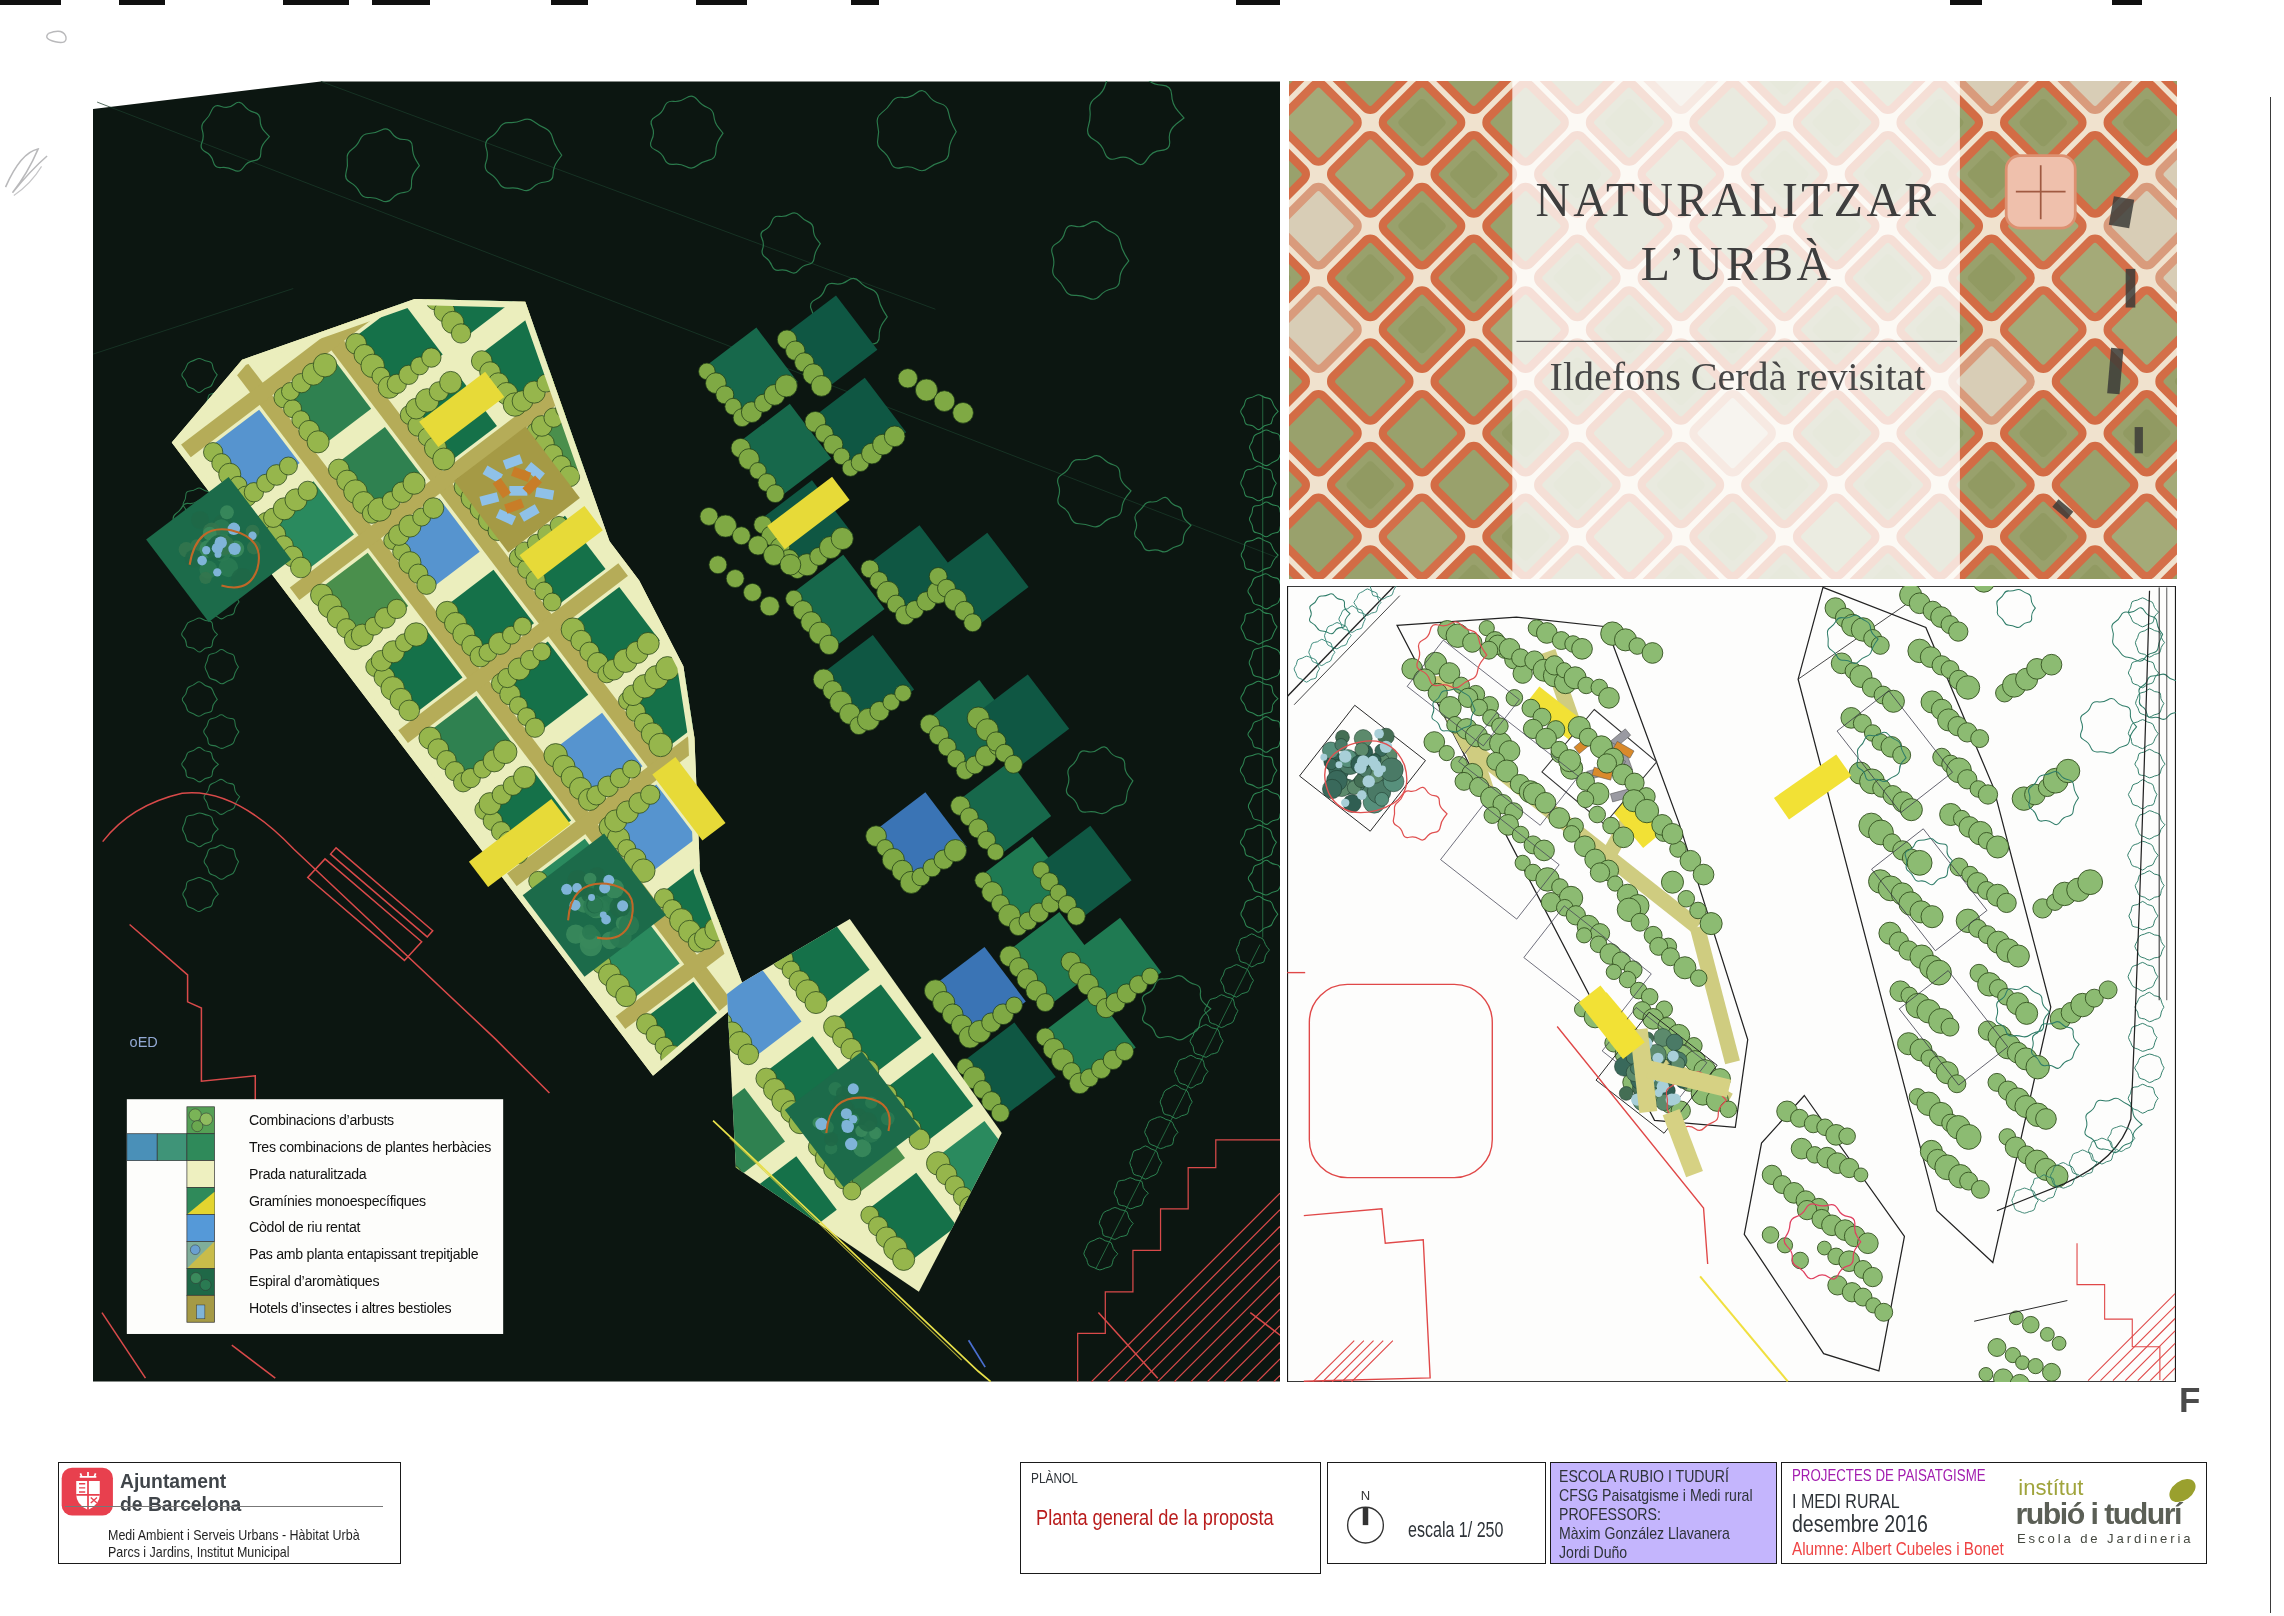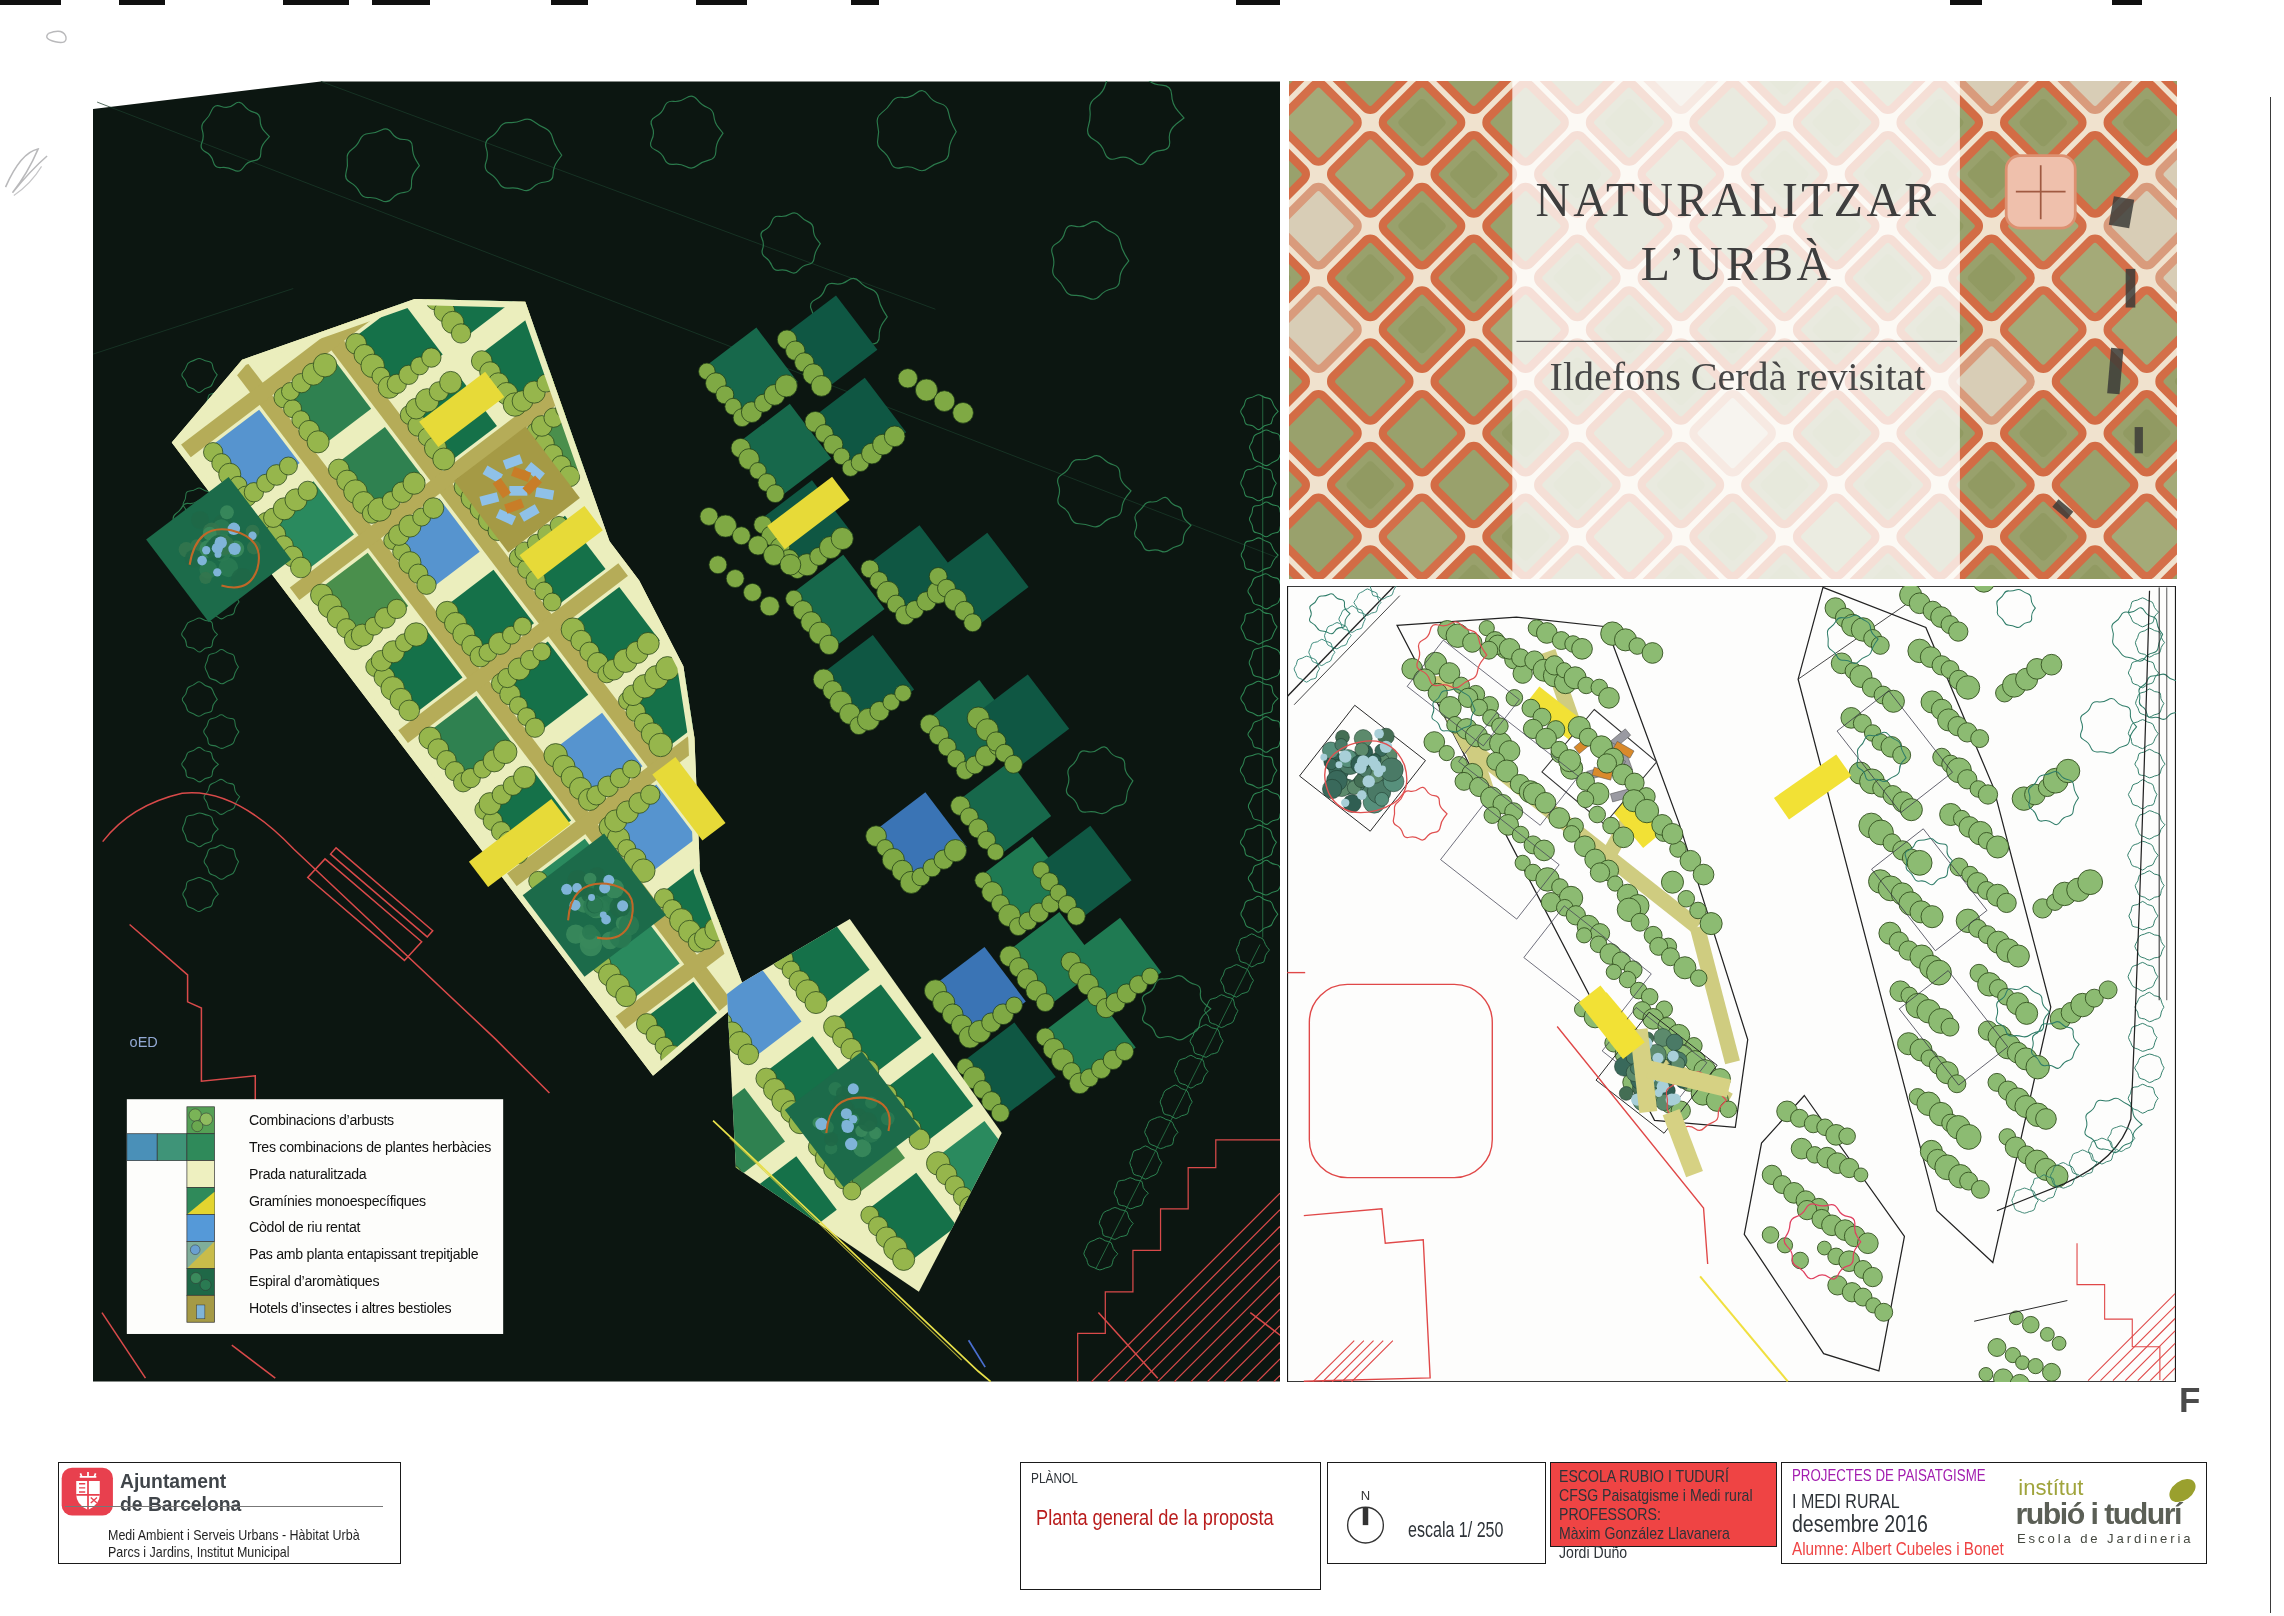--- a/index.html
+++ b/index.html
@@ -2369,35 +2369,35 @@
 <path d="M 26,24 L 35,24 M 26,30 L 35,30 M 26,36 L 35,36" stroke="#e8404e" stroke-width="2"></path>
 <path d="M 43,44 L 52,52 M 52,44 L 43,52" stroke="#e8404e" stroke-width="2"></path>
 </svg>
 <div class="abs" style="left:61px;top:5.5px;font-weight:bold;font-size:21px;line-height:23px;color:#40454a;"><span class="cnd" style="transform:scaleX(0.92);">Ajuntament</span><br><span class="cnd" style="transform:scaleX(0.92);">de Barcelona</span></div>
 <div class="abs" style="left:5.5px;top:43px;width:318px;height:1px;background:#777;"></div>
 <div class="abs" style="left:49px;top:64px;font-weight:normal;font-size:14.5px;color:#1f1f1f;"><span class="cnd" style="transform:scaleX(0.86);">Medi Ambient i Serveis Urbans - Hàbitat Urbà</span></div>
 <div class="abs" style="left:49px;top:81px;font-size:14.5px;color:#1f1f1f;"><span class="cnd" style="transform:scaleX(0.86);">Parcs i Jardins, Institut Municipal</span></div>
 </div>
 
 
-<div class="abs" style="left:1020px;top:0;width:301px;height:128px;background:#fff;border:1.7px solid #1a1a1a;box-sizing:border-box;">
+<div class="abs" style="left:1020px;top:0;width:301px;height:112px;background:#fff;border:1.7px solid #1a1a1a;box-sizing:border-box;">
 <div class="abs" style="left:9.7px;top:7px;font-size:14px;color:#2e3338;"><span class="cnd" style="transform:scaleX(0.85);">PLÀNOL</span></div>
 <div class="abs" style="left:15px;top:43px;font-size:21.4px;color:#b91c1c;"><span class="cnd" style="transform:scaleX(0.85);">Planta general de la proposta</span></div>
 </div>
 
 <div class="abs" style="left:1327px;top:0;width:219px;height:102px;background:#fff;border:1.7px solid #1a1a1a;box-sizing:border-box;">
 <svg class="abs" style="left:9.7px;top:26px;" width="55" height="64" viewBox="0 0 80 92">
 <text x="40" y="16" font-size="19" fill="#333" text-anchor="middle" font-family="Liberation Sans, sans-serif">N</text>
 <circle cx="40" cy="52" r="26" fill="none" stroke="#333" stroke-width="2"></circle>
 <rect x="36" y="26" width="8" height="26" fill="#333"></rect>
 </svg>
 <div class="abs" style="left:80px;top:55px;font-size:21.4px;color:#2e3338;"><span class="cnd" style="transform:scaleX(0.75);">escala 1/ 250</span></div>
 </div>
 
-<div class="abs" style="left:1550px;top:0;width:227px;height:85px;background:#ef4444;border:1.7px solid #1a1a1a;box-sizing:border-box;">
+<div class="abs" style="left:1550px;top:0;width:227px;height:102px;background:#c4b5fd;border:1.7px solid #1a1a1a;box-sizing:border-box;">
 <div class="abs" style="left:8.3px;top:3.5px;font-size:16.6px;line-height:19px;color:#2e3338;"><span class="cnd" style="transform:scaleX(0.85);">ESCOLA RUBIO I TUDURÍ</span><br><span class="cnd" style="transform:scaleX(0.85);">CFSG Paisatgisme i Medi rural</span><br><span class="cnd" style="transform:scaleX(0.85);">PROFESSORS:</span><br><span class="cnd" style="transform:scaleX(0.85);">Màxim González Llavanera</span><br><span class="cnd" style="transform:scaleX(0.85);">Jordi Duño</span></div>
 </div>
 
 <div class="abs" style="left:1781px;top:0;width:426px;height:102px;background:#fff;border:1.7px solid #1a1a1a;box-sizing:border-box;">
 <div class="abs" style="left:9.7px;top:4.1px;font-size:16px;color:#a21caf;"><span class="cnd" style="transform:scaleX(0.83);">PROJECTES DE PAISATGISME</span></div>
 <div class="abs" style="left:9.7px;top:28px;font-size:19.3px;color:#2e3338;"><span class="cnd" style="transform:scaleX(0.83);">I MEDI RURAL</span></div>
 <div class="abs" style="left:9.7px;top:48px;font-size:23px;color:#2e3338;"><span class="cnd" style="transform:scaleX(0.85);">desembre 2016</span></div>
 <div class="abs" style="left:9.7px;top:76px;font-size:18px;color:#ef4444;"><span class="cnd" style="transform:scaleX(0.85);">Alumne: Albert Cubeles i Bonet</span></div>
 
 <svg class="abs" style="left:228px;top:0px;" width="196" height="100" viewBox="0 0 284 145">

